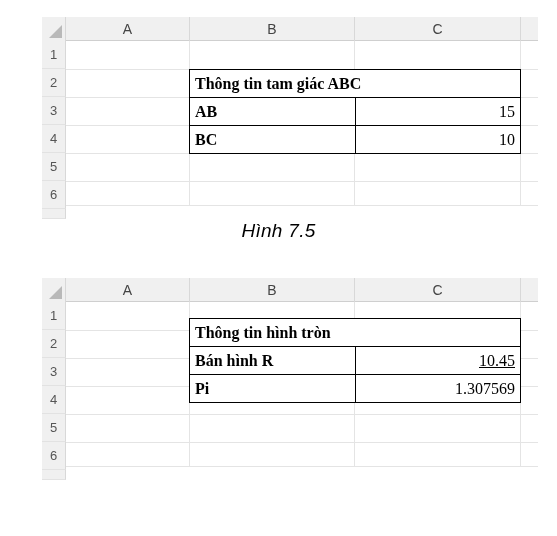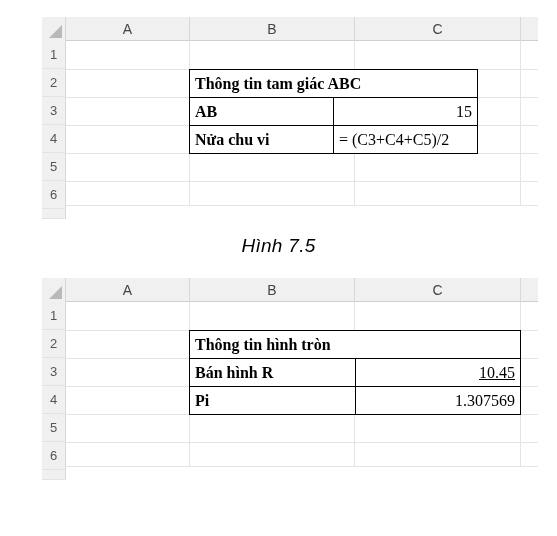--- a/index.html
+++ b/index.html
@@ -150,21 +150,21 @@
     position: absolute;
     left: 0;
     width: 557px;
     text-align: center;
     font-family: "Liberation Sans", sans-serif;
     font-style: italic;
     font-size: 19px;
     color: #000000;
     letter-spacing: 0.3px;
   }
-  #caption-1 { top: 220px; margin-top: 15px; }
+  #caption-1 { top: 220px; }
 </style>
 </head>
 <body>
 
 <div class="figure" id="figure-1">
 
   <div class="sheet" id="sheet-1">
     <div class="sheet-grid">
 
       <div class="col-headers">
@@ -189,32 +189,32 @@
       <div class="gridline-h" style="top:188px;"></div>
 
       <div class="row-head" style="top:24px;  height:28px; line-height:28px;">1</div>
       <div class="row-head" style="top:52px;  height:28px; line-height:28px;">2</div>
       <div class="row-head" style="top:80px;  height:28px; line-height:28px;">3</div>
       <div class="row-head" style="top:108px; height:28px; line-height:28px;">4</div>
       <div class="row-head" style="top:136px; height:28px; line-height:28px;">5</div>
       <div class="row-head" style="top:164px; height:28px; line-height:28px;">6</div>
       <div class="row-head" style="top:192px; height:10px; overflow:hidden;"></div>
 
-      <table class="data-table" style="left:147px; top:52px; width:289px;">
+      <table class="data-table" style="left:147px; top:52px; width:332px;">
         <tbody>
             <tr>
           <td class="title-cell" colspan="2">Thông tin tam giác ABC</td>
         </tr>
         <tr>
           <td style="width:166px;">AB</td>
           <td style="width:166px;" class="num">15</td>
         </tr>
         <tr>
-          <td>Nửa chu vi</td>
-          <td class="formula">= (C3+C4+C5)/2</td>
+          <td>BC</td>
+          <td class="num">10</td>
         </tr>
       </tbody>
         </table>
 
     </div>
   </div>
 
   <div class="caption" id="caption-1">Hình 7.5</div>
 </div>
 
@@ -245,21 +245,21 @@
       <div class="gridline-h" style="top:188px;"></div>
 
       <div class="row-head" style="top:24px;  height:28px; line-height:28px;">1</div>
       <div class="row-head" style="top:52px;  height:28px; line-height:28px;">2</div>
       <div class="row-head" style="top:80px;  height:28px; line-height:28px;">3</div>
       <div class="row-head" style="top:108px; height:28px; line-height:28px;">4</div>
       <div class="row-head" style="top:136px; height:28px; line-height:28px;">5</div>
       <div class="row-head" style="top:164px; height:28px; line-height:28px;">6</div>
       <div class="row-head" style="top:192px; height:10px; overflow:hidden;"></div>
 
-      <table class="data-table" style="left:147px; top:52px; width:332px;">
+      <table class="data-table" style="left:147px; top:40px; width:332px;">
         <tbody>
             <tr>
           <td class="title-cell" colspan="2">Thông tin hình tròn</td>
         </tr>
         <tr>
           <td style="width:166px;">Bán hình R</td>
           <td style="width:166px;text-decoration:underline;" class="num">10.45</td>
         </tr>
         <tr>
           <td>Pi</td>

